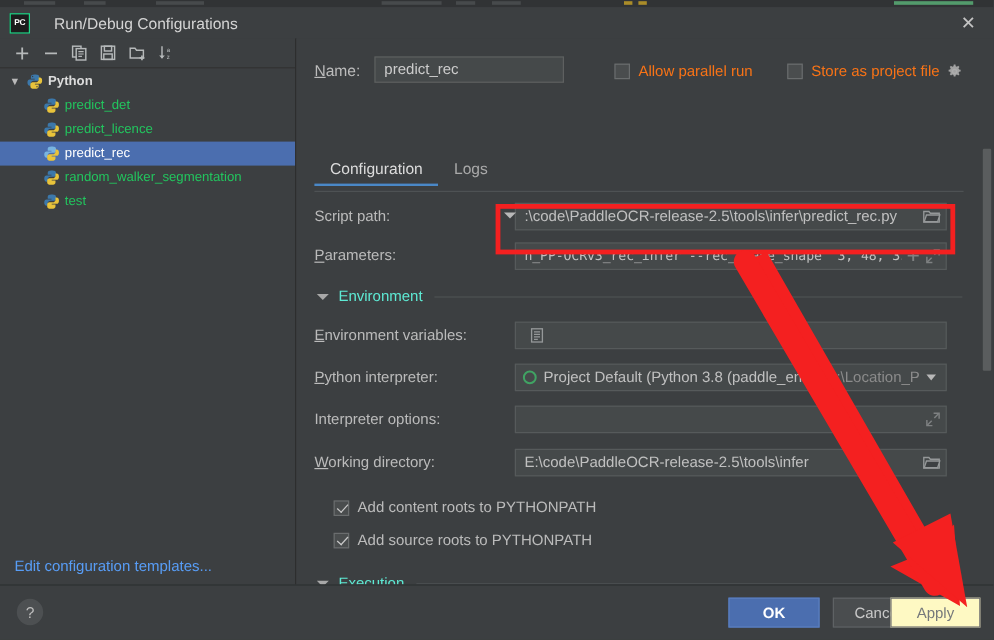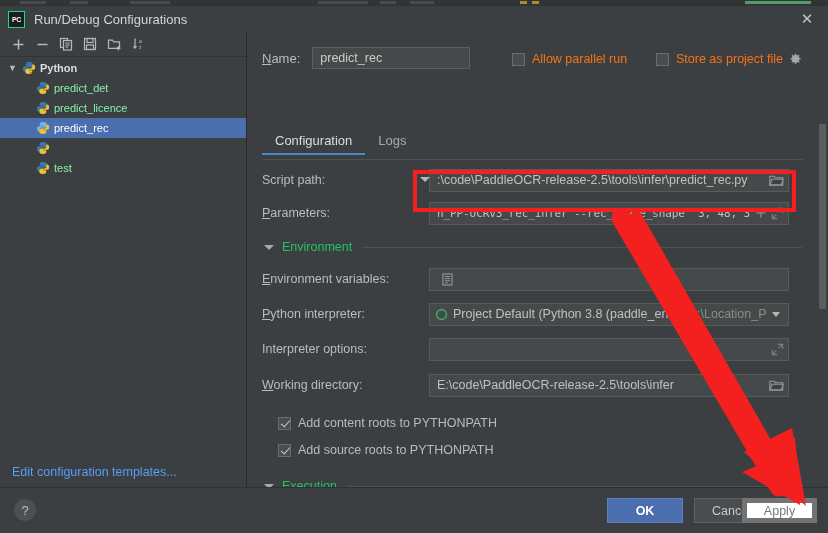--- a/index.html
+++ b/index.html
@@ -64,21 +64,21 @@
     display: flex;
     align-items: center;
     justify-content: center;
     font-size: 7px;
     font-weight: bold;
     color: #ffffff;
     letter-spacing: -0.3px;
     font-family: "Liberation Sans", sans-serif;
   }
   .title-text {
-    margin-left: 9px;
+    margin-left: 20px;
     font-size: 13px;
     color: #d4d4d4;
   }
   .close-btn {
     position: absolute;
     right: 10px; top: 2px;
     width: 22px; height: 22px;
     display: flex;
     align-items: center;
     justify-content: center;
@@ -123,21 +123,21 @@
   .tree-row {
     height: 20px;
     display: flex;
     align-items: center;
     padding-left: 8px;
     box-sizing: border-box;
     cursor: default;
     white-space: nowrap;
   }
   .tree-row.root { font-weight: bold; color: #dcdcdc; }
-  .tree-row.child { padding-left: 36px; color: #86efac; }
+  .tree-row.child { padding-left: 36px; color: #22c55e; }
   .tree-row.selected {
     background: #4b6eaf;
     color: #ffffff;
   }
   .chev {
     width: 12px;
     display: inline-block;
     color: #b9b9b9;
     font-size: 9px;
     line-height: 1;
@@ -323,21 +323,21 @@
     width: 540px;
   }
   .sec-tri {
     width: 0; height: 0;
     border-left: 5px solid transparent;
     border-right: 5px solid transparent;
     border-top: 5.5px solid #a8a8a8;
     margin-right: 8px;
     margin-left: 2px;
   }
-  .sec-title { font-size: 12.5px; color: #22c55e; white-space: nowrap; }
+  .sec-title { font-size: 12.5px; color: #5eead4; white-space: nowrap; }
   .sec-line {
     flex: 1 1 auto;
     height: 1px;
     background: #4e5254;
     margin-left: 10px;
   }
 
   .opt-row {
     position: absolute;
     left: 31px;
@@ -407,22 +407,22 @@
   .btn.cancel {
     right: 59px;
     width: 75px;
     background: #4a4d4f;
     border: 1px solid #5e6264;
     color: #c9c9c9;
   }
   .btn.apply {
     right: -21px;
     width: 75px;
-    background: #ffffff;
-    border: 5px solid #737373;
+    background: #fef9c3;
+    border: 1px solid #737373;
     color: #76797b;
   }
   .btn.apply { right: 11px; }
 
   
   .anno {
     position: absolute;
     inset: 0;
     pointer-events: none;
   }
@@ -542,20 +542,21 @@
         <span class="tree-label">predict_rec</span>
       </div>
 
       <div class="tree-row child">
         <span class="pyicon">
           <svg width="14" height="14" viewBox="0 0 16 16">
             <path d="M7.7 1.2c-2 0-3.4.7-3.4 2.2v1.9h3.6v.6H3.2c-1.4 0-2.2 1.1-2.2 3 0 1.8.8 3 2.2 3h1.1V9.8c0-1.4 1.2-2.5 2.6-2.5h3.2c1.2 0 2.1-.9 2.1-2.1V3.4c0-1.4-1.3-2.2-3.3-2.2z" fill="#3c78aa"></path>
             <path d="M8.3 14.8c2 0 3.4-.7 3.4-2.2v-1.9H8.1v-.6h4.7c1.4 0 2.2-1.1 2.2-3 0-1.8-.8-3-2.2-3h-1.1v2.1c0 1.4-1.2 2.5-2.6 2.5H5.9c-1.2 0-2.1.9-2.1 2.1v1.8c0 1.4 1.3 2.2 3.3 2.2z" fill="#e8c33b"></path>
           </svg>
         </span>
+        <span class="tree-label">random_walker_segmentation</span>
       </div>
 
       <div class="tree-row child">
         <span class="pyicon">
           <svg width="14" height="14" viewBox="0 0 16 16">
             <path d="M7.7 1.2c-2 0-3.4.7-3.4 2.2v1.9h3.6v.6H3.2c-1.4 0-2.2 1.1-2.2 3 0 1.8.8 3 2.2 3h1.1V9.8c0-1.4 1.2-2.5 2.6-2.5h3.2c1.2 0 2.1-.9 2.1-2.1V3.4c0-1.4-1.3-2.2-3.3-2.2z" fill="#3c78aa"></path>
             <path d="M8.3 14.8c2 0 3.4-.7 3.4-2.2v-1.9H8.1v-.6h4.7c1.4 0 2.2-1.1 2.2-3 0-1.8-.8-3-2.2-3h-1.1v2.1c0 1.4-1.2 2.5-2.6 2.5H5.9c-1.2 0-2.1.9-2.1 2.1v1.8c0 1.4 1.3 2.2 3.3 2.2z" fill="#e8c33b"></path>
           </svg>
         </span>
         <span class="tree-label">test</span>

